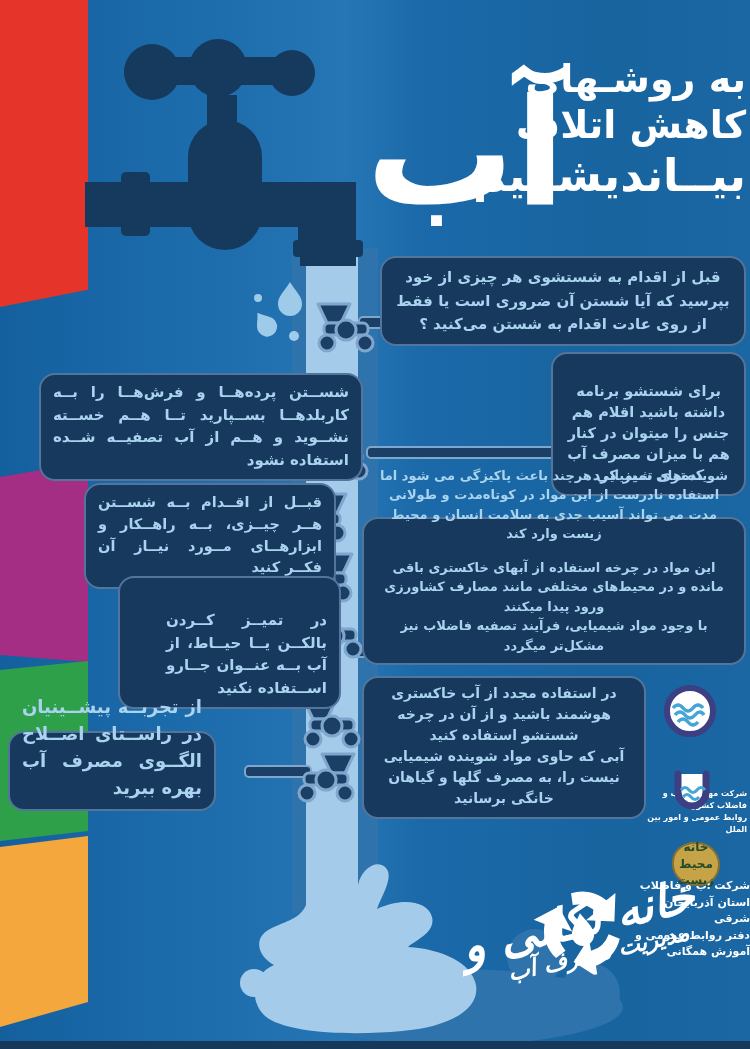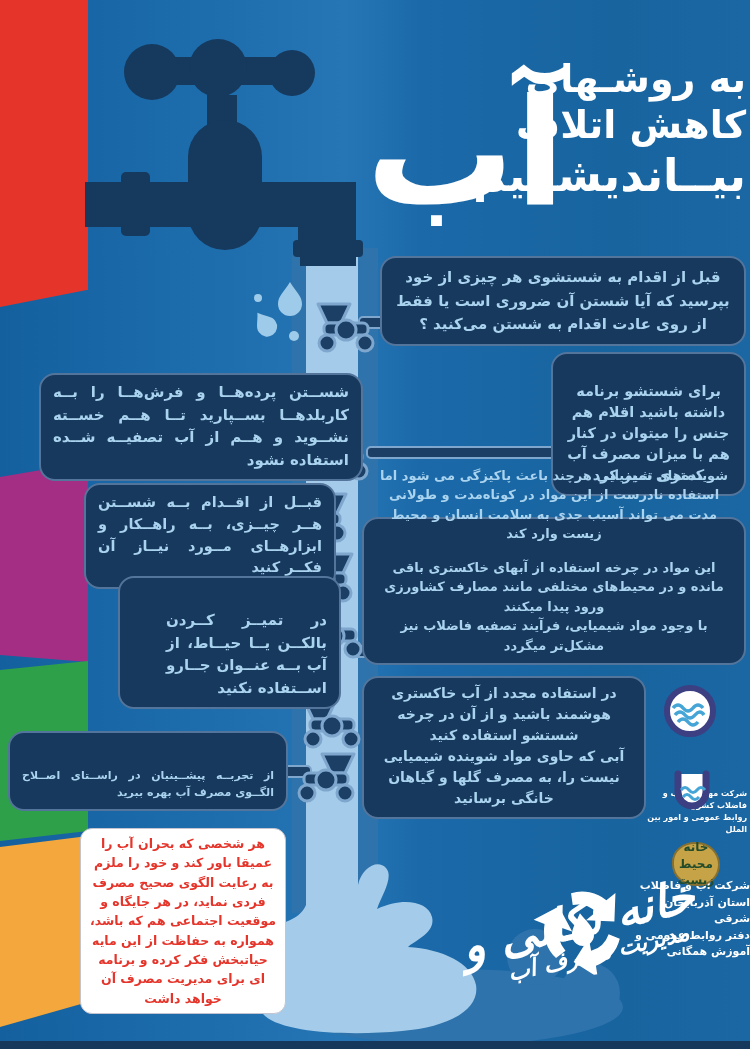--- a/index.html
+++ b/index.html
@@ -162,27 +162,24 @@
     <div class="bubble-text t-center">شوینده‌های شیمیایی هرچند باعث پاکیزگی می شود اما استفاده نادرست از این مواد در کوتاه‌مدت و طولانی مدت می تواند آسیب جدی به سلامت انسان و محیط زیست وارد کند</div>
     <div class="bubble-text t-center p-gap">این مواد در چرخه استفاده از آبهای خاکستری باقی مانده و  در محیط‌های مختلفی مانند مصارف کشاورزی ورود پیدا میکنند</div>
     <div class="bubble-text t-center">با وجود مواد شیمیایی، فرآیند تصفیه فاضلاب نیز مشکل‌تر میگردد</div>
   </div>
 
   <div class="bubble" style="left:362px;top:676px;width:284px;height:143px;font-size:14px;line-height:1.5;">
     <div class="bubble-text t-center">در استفاده مجدد از آب خاکستری هوشمند باشید و از آن در چرخه شستشو استفاده کنید</div>
     <div class="bubble-text t-center">آبی که حاوی مواد شوینده شیمیایی نیست را، به مصرف گلها و گیاهان خانگی برسانید</div>
   </div>
 
-  <div class="bubble" style="left:8px;top:731px;width:280px;height:80px;font-size:11px;line-height:1.5;">
+  <div class="bubble" style="left:8px;top:731px;width:208px;height:80px;font-size:18px;line-height:1.5;">
     <div class="bubble-text t-just">از تجربــه پیشــینیان در راســتای اصــلاح الگــوی مصرف آب بهره ببرید</div>
   </div>
 
-  <div class="quote">
-    <div>هر شخصی که بحران آب را عمیقا باور کند و خود را ملزم به رعایت الگوی صحیح مصرف فردی نماید، در هر جایگاه و موقعیت اجتماعی هم که باشد، همواره به حفاظت از این مایه حیاتبخش فکر کرده و برنامه ای برای مدیریت مصرف آن خواهد داشت</div>
-  </div>
 
   <svg class="abs" style="left:663px;top:684px;" width="54" height="54" viewBox="0 0 54 54">
     <circle cx="27" cy="27" r="23" fill="#ffffff" stroke="#3c3f82" stroke-width="6"></circle>
     <path d="M10,24 q5,-6 10,0 t10,0 t10,0" stroke="#45a5d6" stroke-width="3.5" fill="none"></path>
     <path d="M12,31 q5,-6 10,0 t10,0 t9,0" stroke="#45a5d6" stroke-width="3.5" fill="none"></path>
     <path d="M15,38 q5,-6 10,0 t10,0" stroke="#45a5d6" stroke-width="3.5" fill="none"></path>
   </svg>
   <div class="caption" style="left:633px;top:740px;width:114px;">
     <div>شرکت مهندسی آب و فاضلاب کشور</div>
     <div>روابط عمومی و امور بین الملل</div>

